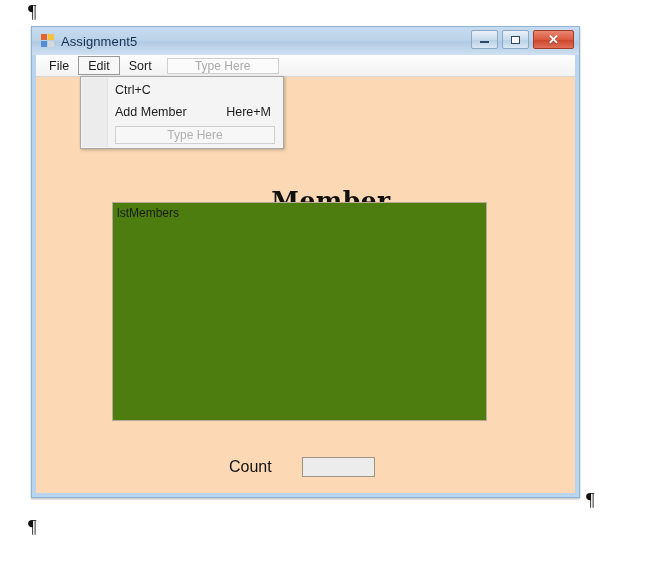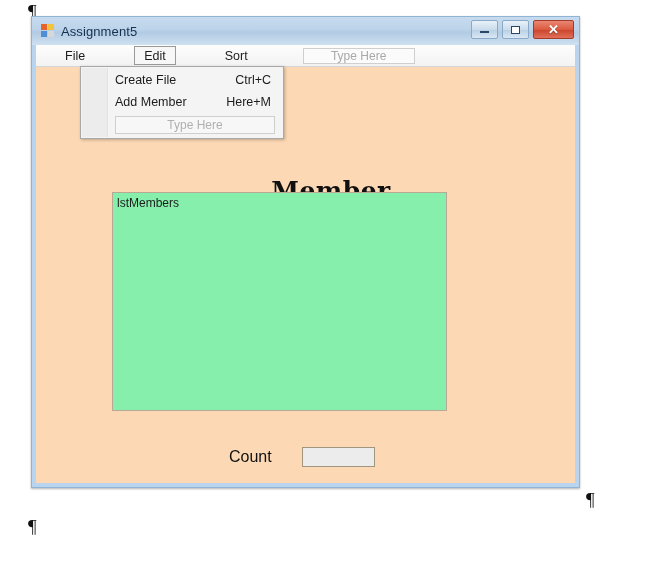--- a/index.html
+++ b/index.html
@@ -25,21 +25,21 @@
     user-select: none;
   }
   #pilcrow-top    { left: 28px;  top: 2px; }
   #pilcrow-right  { left: 586px; top: 490px; }
   #pilcrow-bottom { left: 28px;  top: 517px; }
 
   
   #app-window {
     position: absolute;
     left: 31px;
-    top: 16px;
+    top: 26px;
     width: 549px;
     height: 472px;
     background: #b9d4ee;
     border: 1px solid #8fb4d4;
     box-sizing: border-box;
     box-shadow: 0 1px 2px rgba(0,0,0,0.30);
     padding: 0 4px 4px 4px;
   }
 
   
@@ -133,24 +133,23 @@
   }
 
   
   #menu-strip {
     position: relative;
     height: 22px;
     background: linear-gradient(to bottom, #fdfdfd 0%, #f3f3f3 100%);
     border-bottom: 1px solid #d6d6d6;
     display: flex;
     align-items: stretch;
-    padding-left: 20px;
+    padding-left: 4px;
     box-sizing: border-box;
     z-index: 5;
-    gap: 40px;
   }
   .menu-top {
     display: flex;
     align-items: center;
     padding: 0 9px;
     font-size: 12.5px;
     color: #1c1c1c;
     cursor: default;
     box-sizing: border-box;
   }
@@ -246,23 +245,23 @@
     color: #101010;
     letter-spacing: 0.5px;
     white-space: nowrap;
   }
 
   
   #members-listbox {
     position: absolute;
     left: 76px;
     top: 147px;
-    width: 335px;
+    width: 375px;
     height: 219px;
-    background: #86efac;
+    background: #4d7c0f;
     border: 1px solid #b8a894;
     box-sizing: border-box;
     overflow: hidden;
   }
   #listbox-name {
     font-size: 12px;
     color: #1c1c1c;
     padding: 3px 0 0 4px;
     white-space: nowrap;
   }
@@ -331,21 +330,20 @@
 
     <div id="members-listbox">
       <div id="listbox-name">lstMembers</div>
     </div>
 
     <div id="count-label">Count</div>
     <div id="count-textbox"></div>
 
     <div id="edit-dropdown">
       <div class="menu-item">
-        <span class="label">Create File</span>
         <span class="shortcut">Ctrl+C</span>
       </div>
       <div class="menu-item">
         <span class="label">Add Member</span>
         <span class="shortcut">Here+M</span>
       </div>
       <div id="dropdown-typehere">Type Here</div>
     </div>
 
   </div>

